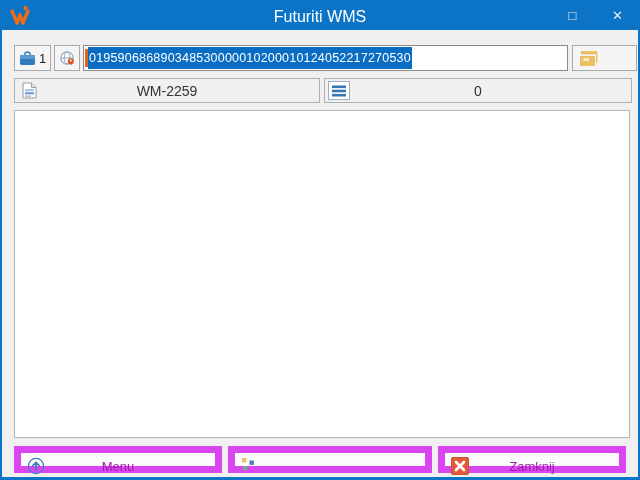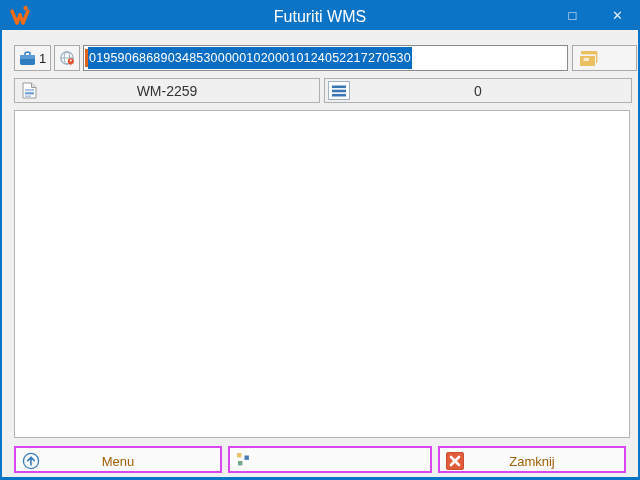--- a/index.html
+++ b/index.html
@@ -46,21 +46,21 @@
   .icon-box{position:absolute; left:3px; top:2px; width:22px; height:19px; display:flex; align-items:center; justify-content:center;}
   .icon-box.bordered{border:1px solid #9fb0c0; background:#fff; box-sizing:border-box;}
   
   .content-area{
     position:absolute; left:12px; top:110px; width:616px; height:328px; box-sizing:border-box;
     background:#fff; border:1px solid #b5b5b5;
   }
   
   .foot-btn{
     position:absolute; top:446px; height:27px; box-sizing:border-box;
-    background:#fbfbfb; border:2px solid #d946ef; font-size:13px; color:#a16207;
+    background:#fbfbfb; border:7px solid #d946ef; font-size:13px; color:#a21caf;
   }
   .foot-btn .f-label{position:absolute; left:0; right:0; top:6px; text-align:center;}
   .foot-btn .f-icon{position:absolute; left:6px; top:4px;}
   .btn-menu{left:12px; width:208px;}
   .btn-locations{left:226px; width:204px;}
   .btn-close-app{left:436px; width:188px;}
 </style>
 </head>
 <body>
 

